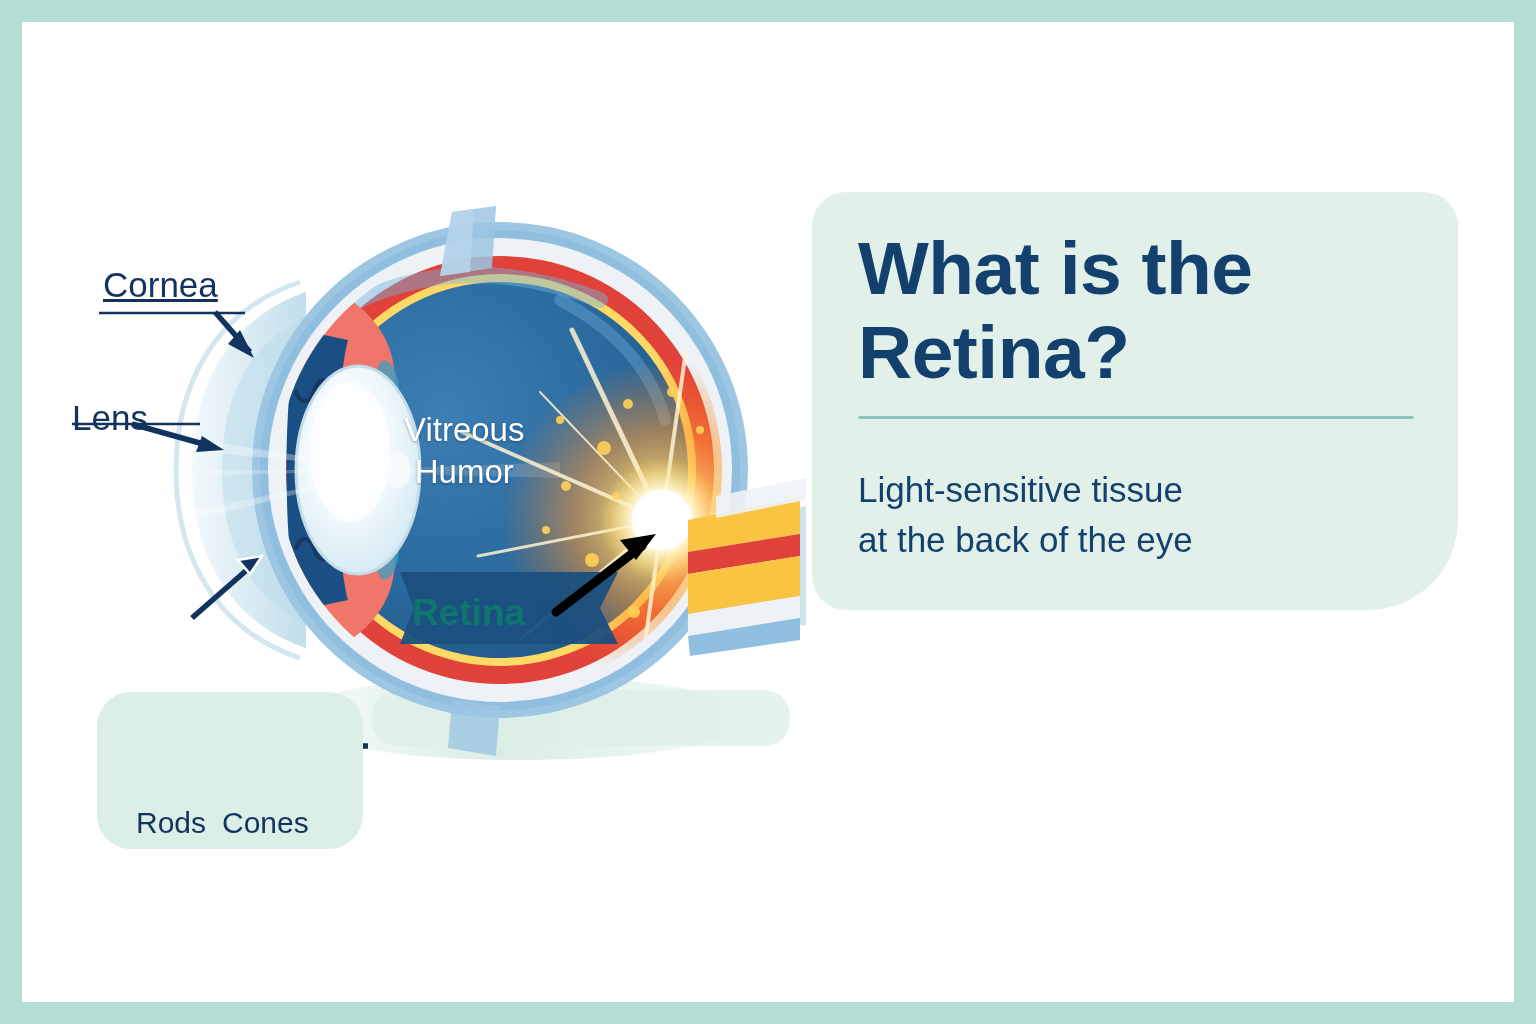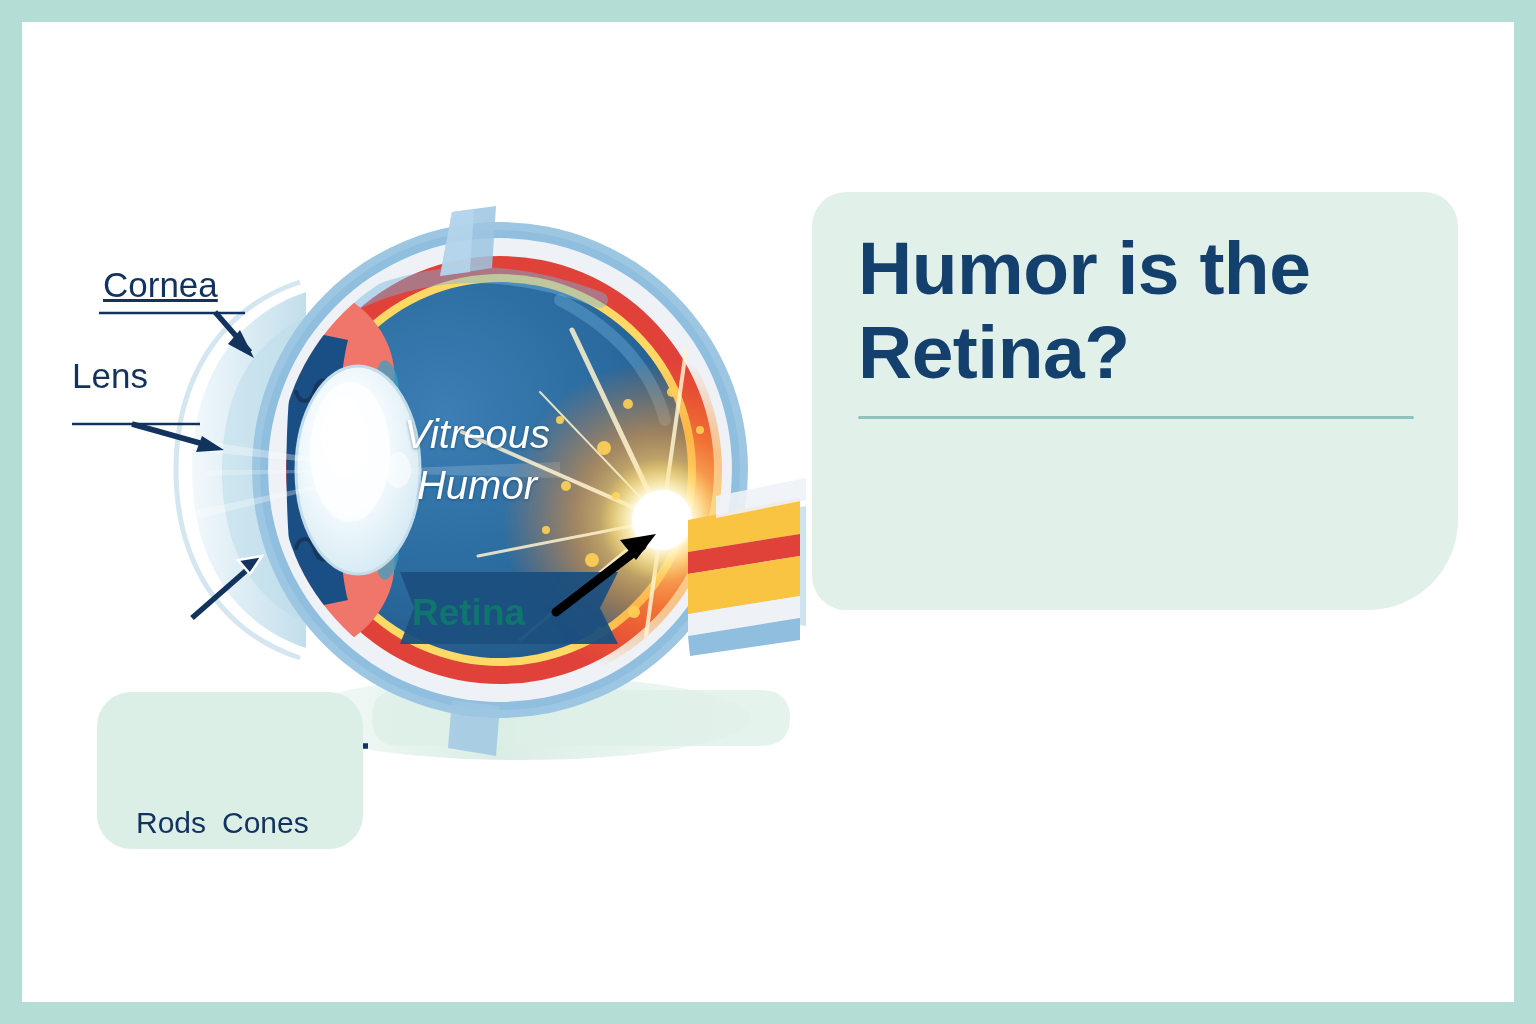--- a/index.html
+++ b/index.html
@@ -71,32 +71,31 @@
   }
   
   .diagram-label {
     position: absolute;
     color: #11335e;
     font-size: 35px;
     z-index: 15;
     white-space: nowrap;
   }
   #label-cornea { left: 103px; top: 265px; text-decoration: underline; }
-  #label-lens   { left: 72px;  top: 356px; }
+  #label-lens   { left: 72px;  top: 398px; }
   #label-vitreous {
     position: absolute;
     left: 404px; top: 409px;
     color: #ffffff;
-    font-size: 40px;
+    font-size: 33px;
     line-height: 1.28;
     text-align: center;
     white-space: pre-line;
     z-index: 15;
     text-shadow: 0 1px 3px rgba(12,40,70,0.45);
-    font-style: italic;
   }
   #label-retina-text {
     position: absolute;
     left: 412px; top: 592px;
     color: #0f766e;
     font-size: 37px;
     font-weight: bold;
     z-index: 17;
     white-space: nowrap;
   }
@@ -345,20 +344,22 @@
   <div id="label-vitreous">Vitreous
 Humor</div>
 
   <div id="label-retina-text">Retina</div>
 
   <div class="cell-caption" id="caption-rods">Rods</div>
 
   <div class="cell-caption" id="caption-cones">Cones</div>
 
   <div id="title-card">
-    <div id="title-heading">Humor is the
+    <div id="title-heading">What is the
 Retina?</div>
     <div id="title-divider"></div>
+    <div id="title-subtitle">Light-sensitive tissue
+at the back of the eye</div>
   </div>
 
   <div id="frame-border"></div>
 
 </div>
 
 </body></html>

